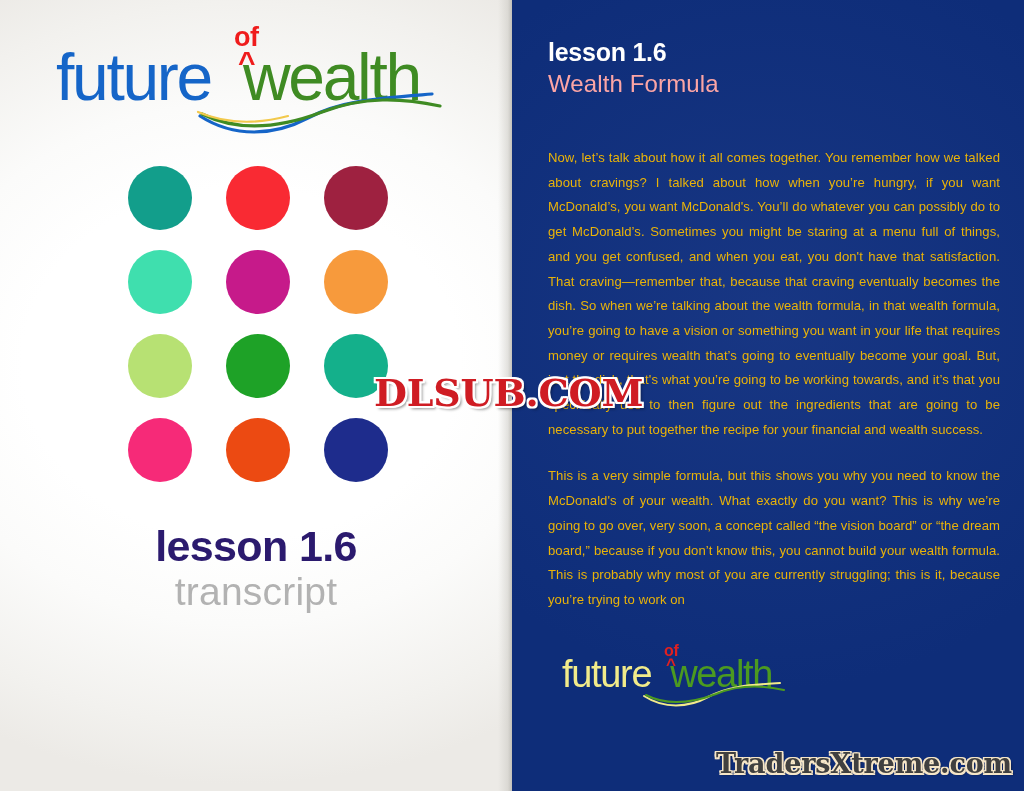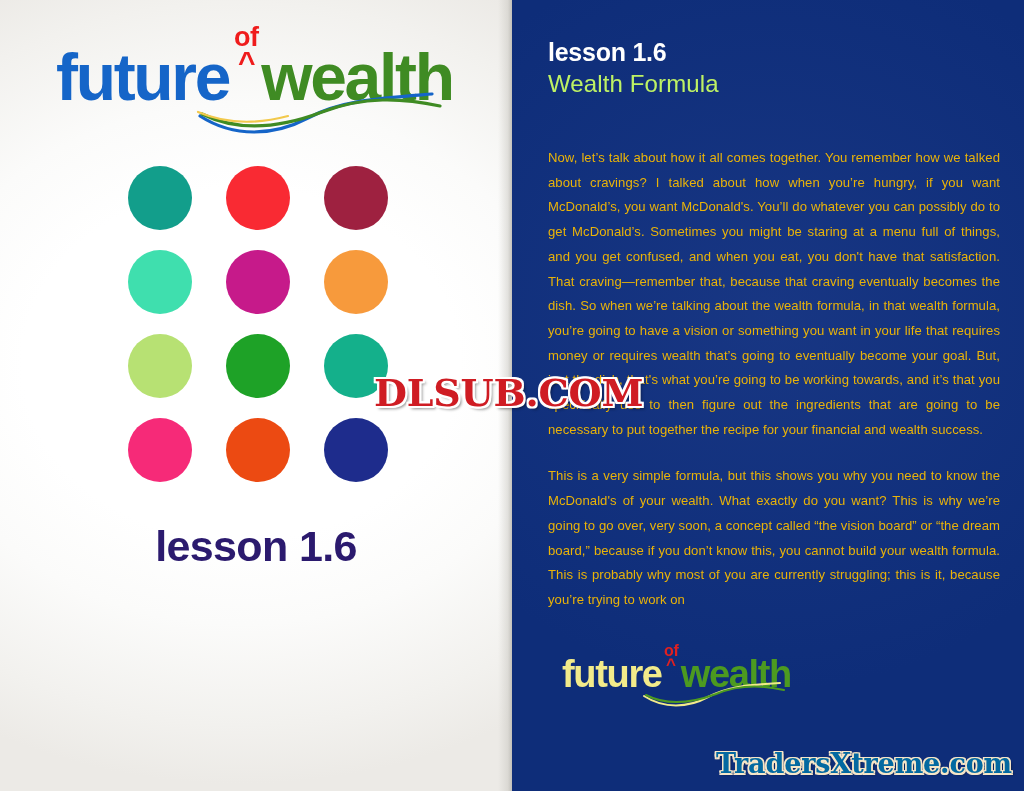--- a/index.html
+++ b/index.html
@@ -37,21 +37,21 @@
 
   
   .brand-logo {
     position: relative;
     display: inline-block;
     line-height: 1;
     white-space: nowrap;
   }
   .brand-logo .bl-future,
   .brand-logo .bl-wealth {
-    font-weight: bold;
+    font-weight: normal;
     letter-spacing: -0.035em;
   }
   .brand-logo .bl-of {
     position: absolute;
     font-weight: bold;
     letter-spacing: -0.02em;
   }
   .brand-logo .bl-caret {
     position: absolute;
     font-weight: bold;
@@ -158,21 +158,21 @@
     color: #ffffff;
     letter-spacing: -0.01em;
     line-height: 1;
   }
   #lesson-sub-right {
     position: absolute;
     left: 36px;
     top: 72px;
     font-size: 24px;
     font-weight: 300;
-    color: #bef264;
+    color: #fca5a5;
     letter-spacing: 0.005em;
     line-height: 1;
   }
 
   #transcript-body {
     position: absolute;
     left: 36px;
     top: 146px;
     width: 452px;
   }
@@ -250,21 +250,21 @@
        3px 3px 3px rgba(0,0,0,0.45);
   }
 
   #wm-traders {
     position: absolute;
     right: 12px;
     bottom: 12px;
     font-family: "DejaVu Serif", serif;
     font-size: 27px;
     font-weight: bold;
-    color: #0369a1;
+    color: #404040;
     letter-spacing: -0.005em;
     text-shadow:
       -1.5px 0 0 #f6e6c8,  1.5px 0 0 #f6e6c8,
        0 -1.5px 0 #f6e6c8,  0 1.5px 0 #f6e6c8,
       -1.5px -1.5px 0 #f6e6c8, 1.5px -1.5px 0 #f6e6c8,
       -1.5px 1.5px 0 #f6e6c8, 1.5px 1.5px 0 #f6e6c8,
        2px 2px 2px rgba(0,0,0,0.5);
   }
 </style>
 </head>
@@ -295,20 +295,21 @@
       <div class="swatch" style="background:#b7e173"></div>
       <div class="swatch" style="background:#1ea227"></div>
       <div class="swatch" style="background:#14b08b"></div>
       <div class="swatch" style="background:#f62a78"></div>
       <div class="swatch" style="background:#ec4a12"></div>
       <div class="swatch" style="background:#1e2c8c"></div>
     </div>
 
     <div id="lesson-block">
       <div id="lesson-title-left">lesson 1.6</div>
+      <div id="lesson-sub-left">transcript</div>
     </div>
   </div>
 
   <div id="right-panel">
 
     <div id="lesson-title-right">lesson 1.6</div>
     <div id="lesson-sub-right">Wealth Formula</div>
 
     <div id="transcript-body">
       <p>Now, let’s talk about how it all comes together. You remember how we talked about cravings?  I talked about how when you’re hungry, if you want McDonald’s, you want McDonald's.  You’ll do whatever you can possibly do to get McDonald’s. Sometimes you might be staring at a menu full of things, and you get confused, and when you eat, you don't have that satisfaction.   That craving—remember that, because that craving eventually becomes the dish. So when we’re talking about the wealth formula, in that wealth formula, you’re going to have a vision or something you want in your life that requires money or requires wealth that’s going to eventually become your goal.  But, just the dish, that's what you’re going to be working towards, and it’s that you specifically use to then figure out the ingredients that are going to be necessary to put together the recipe for your financial and wealth success.</p>

